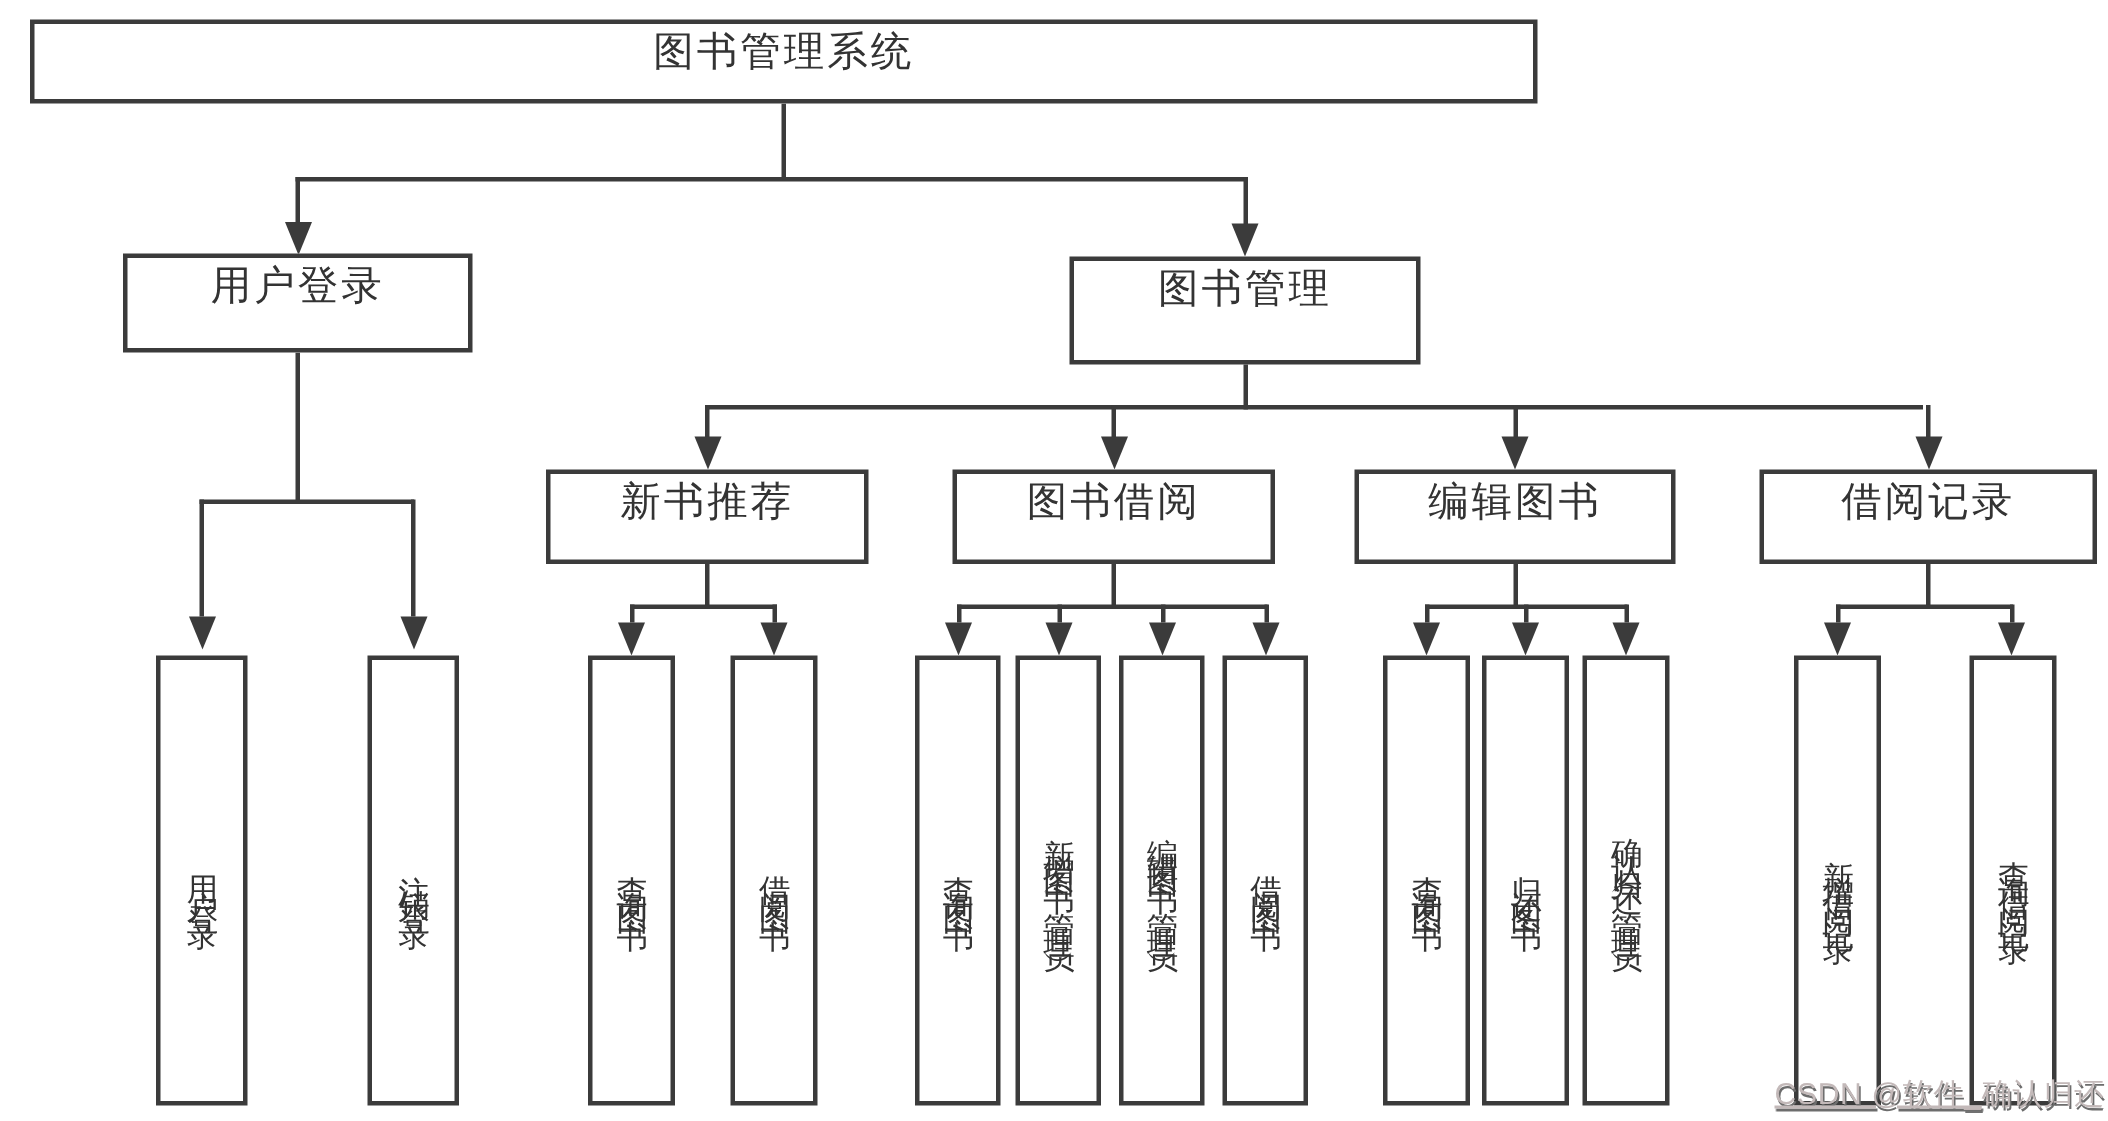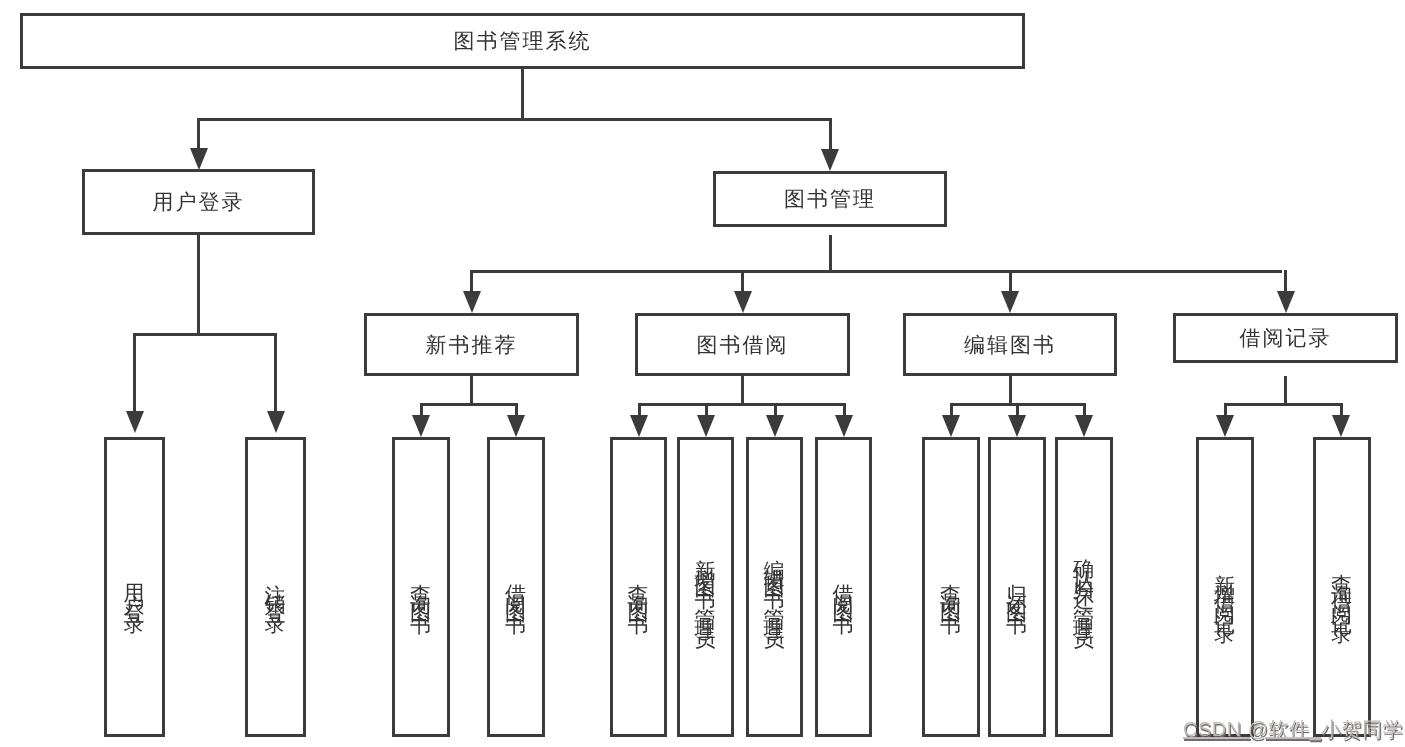--- a/index.html
+++ b/index.html
@@ -10,22 +10,22 @@
     font-family:"Liberation Sans", sans-serif;
     color:#333333;
     overflow:hidden;
   }
   
   .nbox{
     position:absolute;
     box-sizing:border-box;
     border:3px solid #3b3b3b;
     background:#ffffff;
-    display:flex;align-items:center;justify-content:center;
-    font-size:21px;
+    display:flex;justify-content:center;
+    font-size:27px;
     letter-spacing:2px;
     white-space:nowrap;
     z-index:2;
   }
   
   .leaf{
     position:absolute;
     top:437px;height:300px;
     box-sizing:border-box;
     border:3px solid #3b3b3b;
@@ -127,34 +127,34 @@
   <div class="vl" style="left:1340px;top:403px;height:12px;"></div>
   <div class="arr" style="left:1332px;top:415px;"></div>
 
   <div class="nbox" style="left:20px;top:13px;width:1005px;height:56px;">
     <span>图书管理系统</span>
   </div>
 
   <div class="nbox" style="left:82px;top:169px;width:233px;height:66px;">
     <span>用户登录</span>
   </div>
-  <div class="nbox" style="left:713px;top:171px;width:234px;height:56px;">
+  <div class="nbox" style="left:713px;top:171px;width:234px;height:72px;">
     <span>图书管理</span>
   </div>
 
   <div class="nbox" style="left:635px;top:313px;width:215px;height:63px;">
     <span>图书借阅</span>
   </div>
   <div class="nbox" style="left:364px;top:313px;width:215px;height:63px;">
     <span>新书推荐</span>
   </div>
   <div class="nbox" style="left:903px;top:313px;width:214px;height:63px;">
     <span>编辑图书</span>
   </div>
-  <div class="nbox" style="left:1173px;top:313px;width:225px;height:50px;">
+  <div class="nbox" style="left:1173px;top:313px;width:225px;height:63px;">
     <span>借阅记录</span>
   </div>
 
   <div class="leaf" style="left:104px;width:61px;">
     <span class="vtext">用户登录</span>
   </div>
   <div class="leaf" style="left:245px;width:61px;">
     <span class="vtext">注销登录</span>
   </div>
 
@@ -189,16 +189,16 @@
   </div>
 
   <div class="leaf" style="left:1196px;width:58px;">
     <span class="vtext">新增借阅记录</span>
   </div>
   <div class="leaf" style="left:1313px;width:58px;">
     <span class="vtext">查询借阅记录</span>
   </div>
 
   <div class="watermark">
-    <span class="wm-handle">CSDN @软件_</span><span>小贺同学</span>
+    <span class="wm-handle">CSDN @软件_</span><span>确认归还</span>
   </div>
 
 </div>
 
 </body></html>

